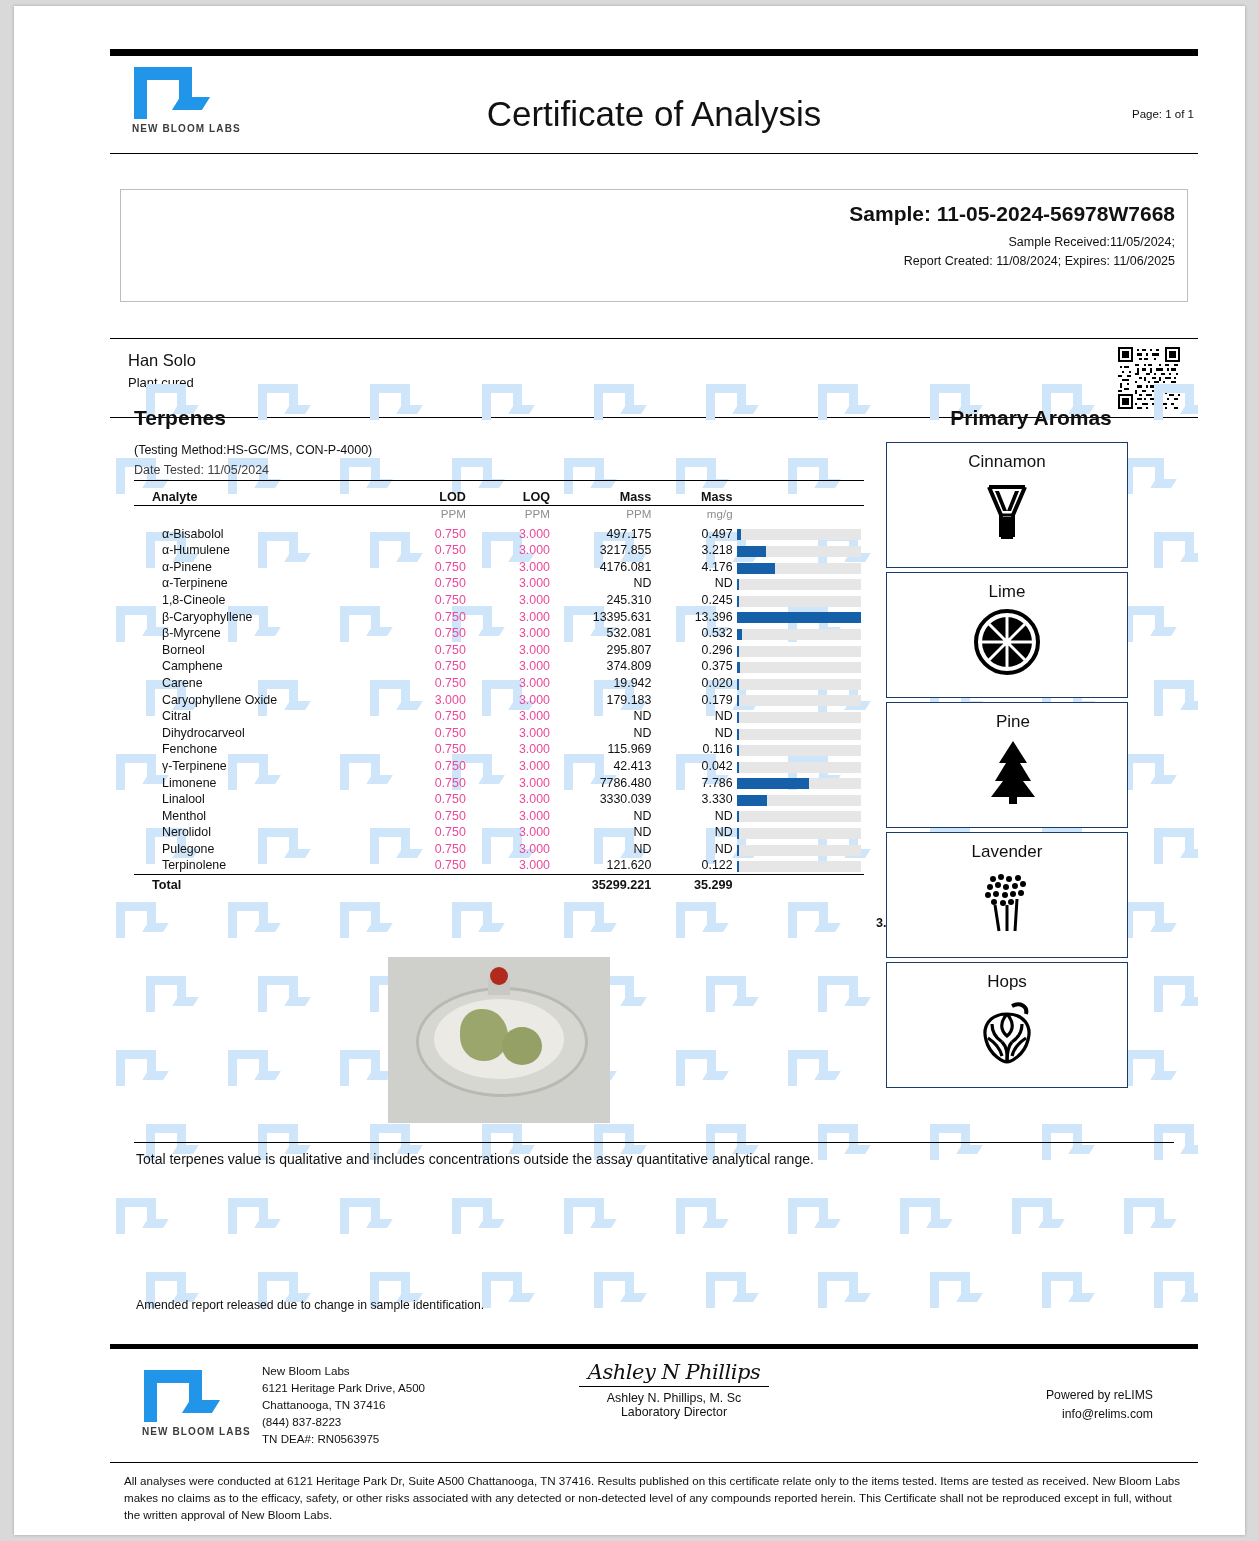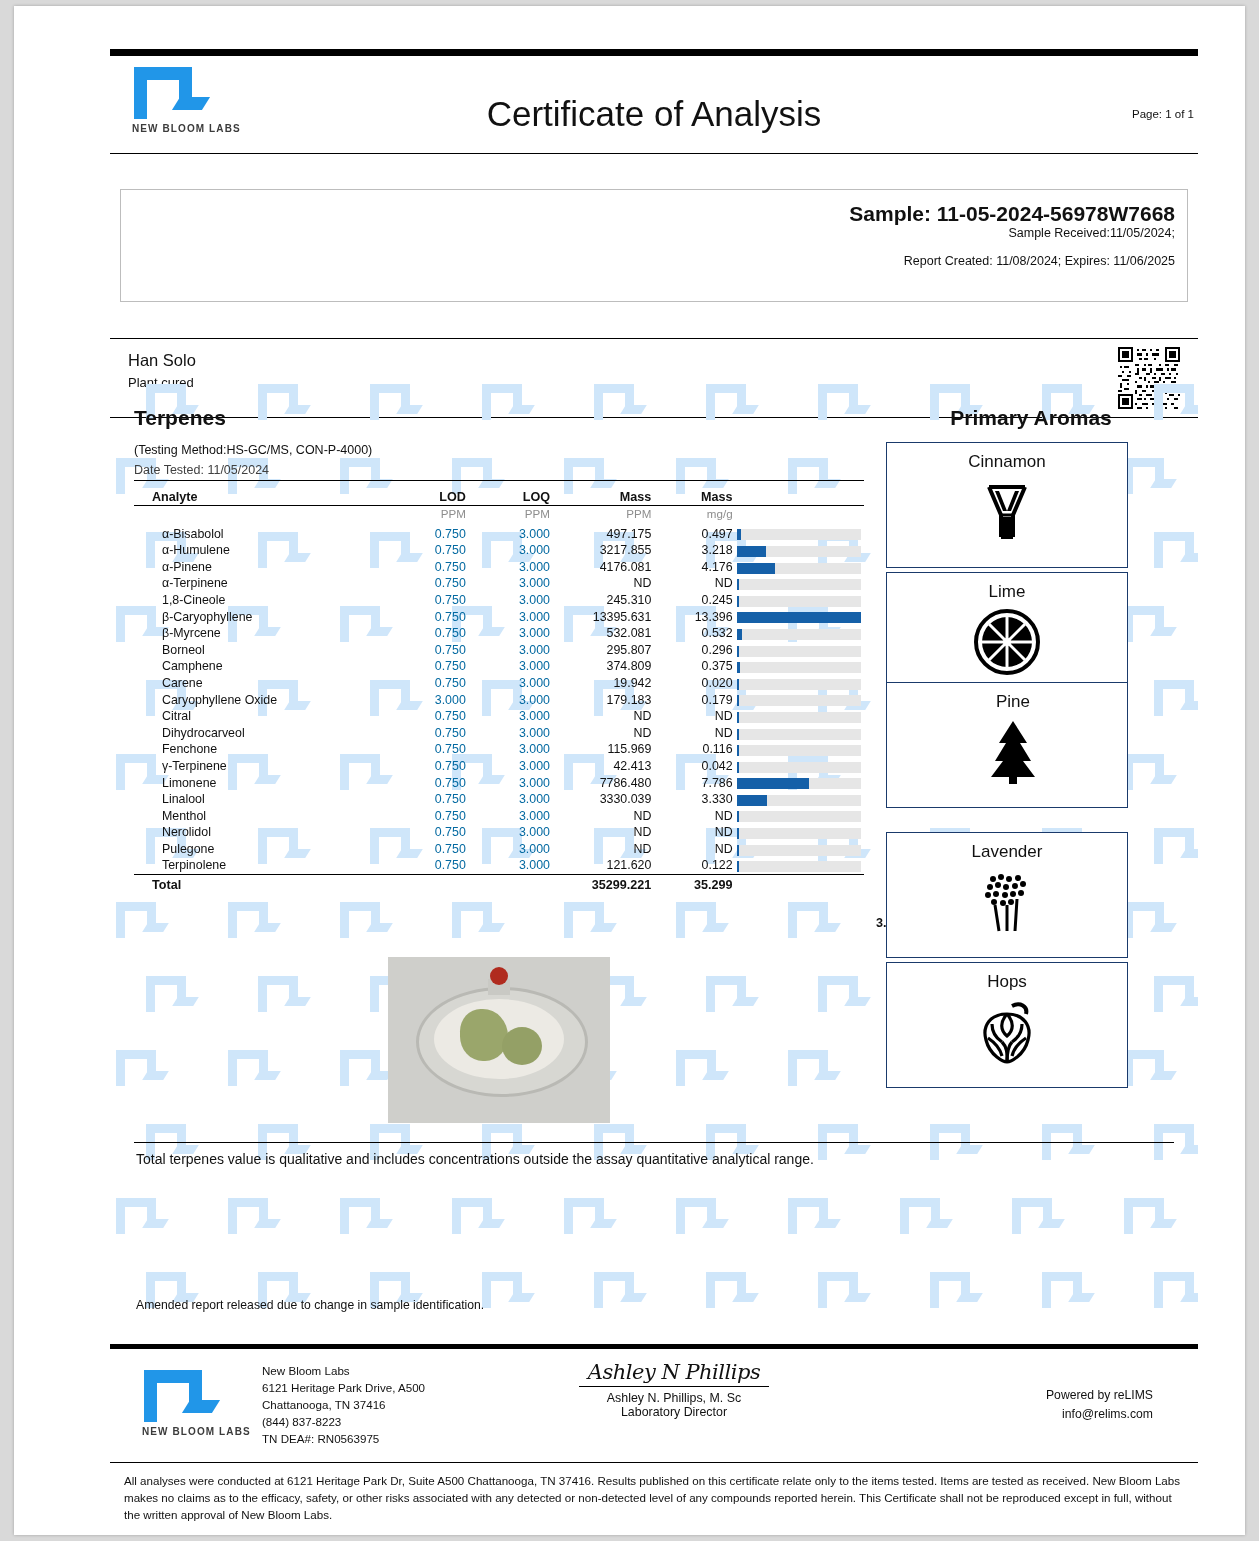--- a/index.html
+++ b/index.html
@@ -99,21 +99,21 @@
     position: absolute;
     right: 12px;
     top: 12px;
     font-size: 21px;
     font-weight: 600;
     color: #111;
   }
   .sample-meta1 {
     position: absolute;
     right: 12px;
-    top: 36px;
+    top: 45px;
     font-size: 12.5px;
     color: #111;
   }
   .sample-meta2 {
     position: absolute;
     right: 12px;
     top: 64px;
     font-size: 12.5px;
     color: #111;
   }
@@ -214,21 +214,21 @@
     padding: 1px 4px;
   }
   table.terp th.left { text-align: left; padding-left: 18px; }
   table.terp td {
     padding: 0px 4px;
     text-align: right;
     line-height: 16.6px;
     white-space: nowrap;
   }
   table.terp td.analyte { text-align: left; padding-left: 28px; }
-  table.terp td.lod, table.terp td.loq { color: #0369a1; }
+  table.terp td.lod, table.terp td.loq { color: #ec4899; }
   table.terp tr.units td { color: #8d8d8d; font-size: 11.6px; padding-bottom: 3px; }
   table.terp tr.header-row th { border-bottom: 1px solid #000; }
   table.terp tr.total td {
     border-top: 1px solid #000;
     font-weight: 700;
     padding-top: 2px;
     font-size: 12.6px;
   }
   table.terp tr.total td.analyte { font-weight: 700; padding-left: 18px;}
   .bar-cell { width: 128px; padding: 0 !important; }
@@ -1687,21 +1687,21 @@
               <g stroke="#fff" stroke-width="3">
                 <line x1="33" y1="8" x2="33" y2="58"></line>
                 <line x1="8" y1="33" x2="58" y2="33"></line>
                 <line x1="15" y1="15" x2="51" y2="51"></line>
                 <line x1="51" y1="15" x2="15" y2="51"></line>
               </g>
               <circle cx="33" cy="33" r="4" fill="#fff"></circle>
             </svg>
           </div>
         </div>
-        <div class="aroma-card" style="top: 676px; padding-left: 12px;">
+        <div class="aroma-card" style="top: 696px; padding-left: 12px;">
           <div class="aroma-label">Pine</div>
           <div class="aroma-icon">
             <svg width="64" height="66" viewBox="0 0 64 66">
               <path d="M32 2 L46 24 L39 24 L50 42 L42 42 L54 58 L10 58 L22 42 L14 42 L25 24 L18 24 Z" fill="#000"></path>
               <rect x="28" y="56" width="8" height="9" fill="#000"></rect>
             </svg>
           </div>
         </div>
         <div class="aroma-card" style="top: 826px;">
           <div class="aroma-label">Lavender</div>

